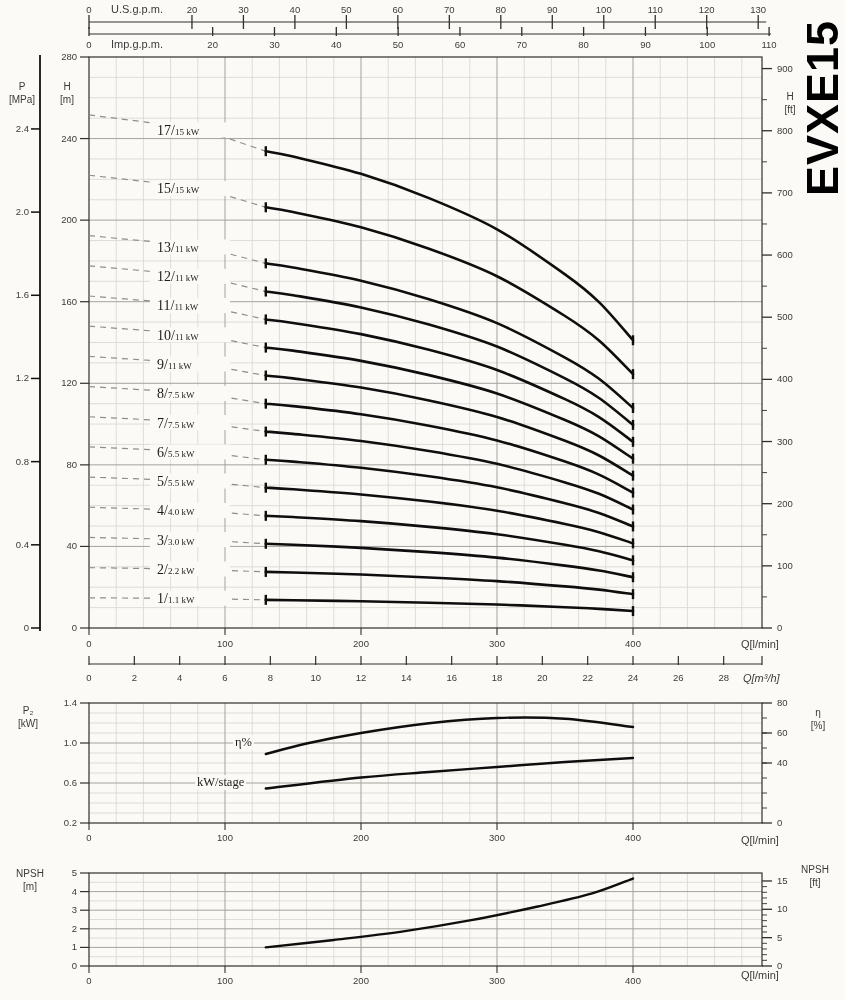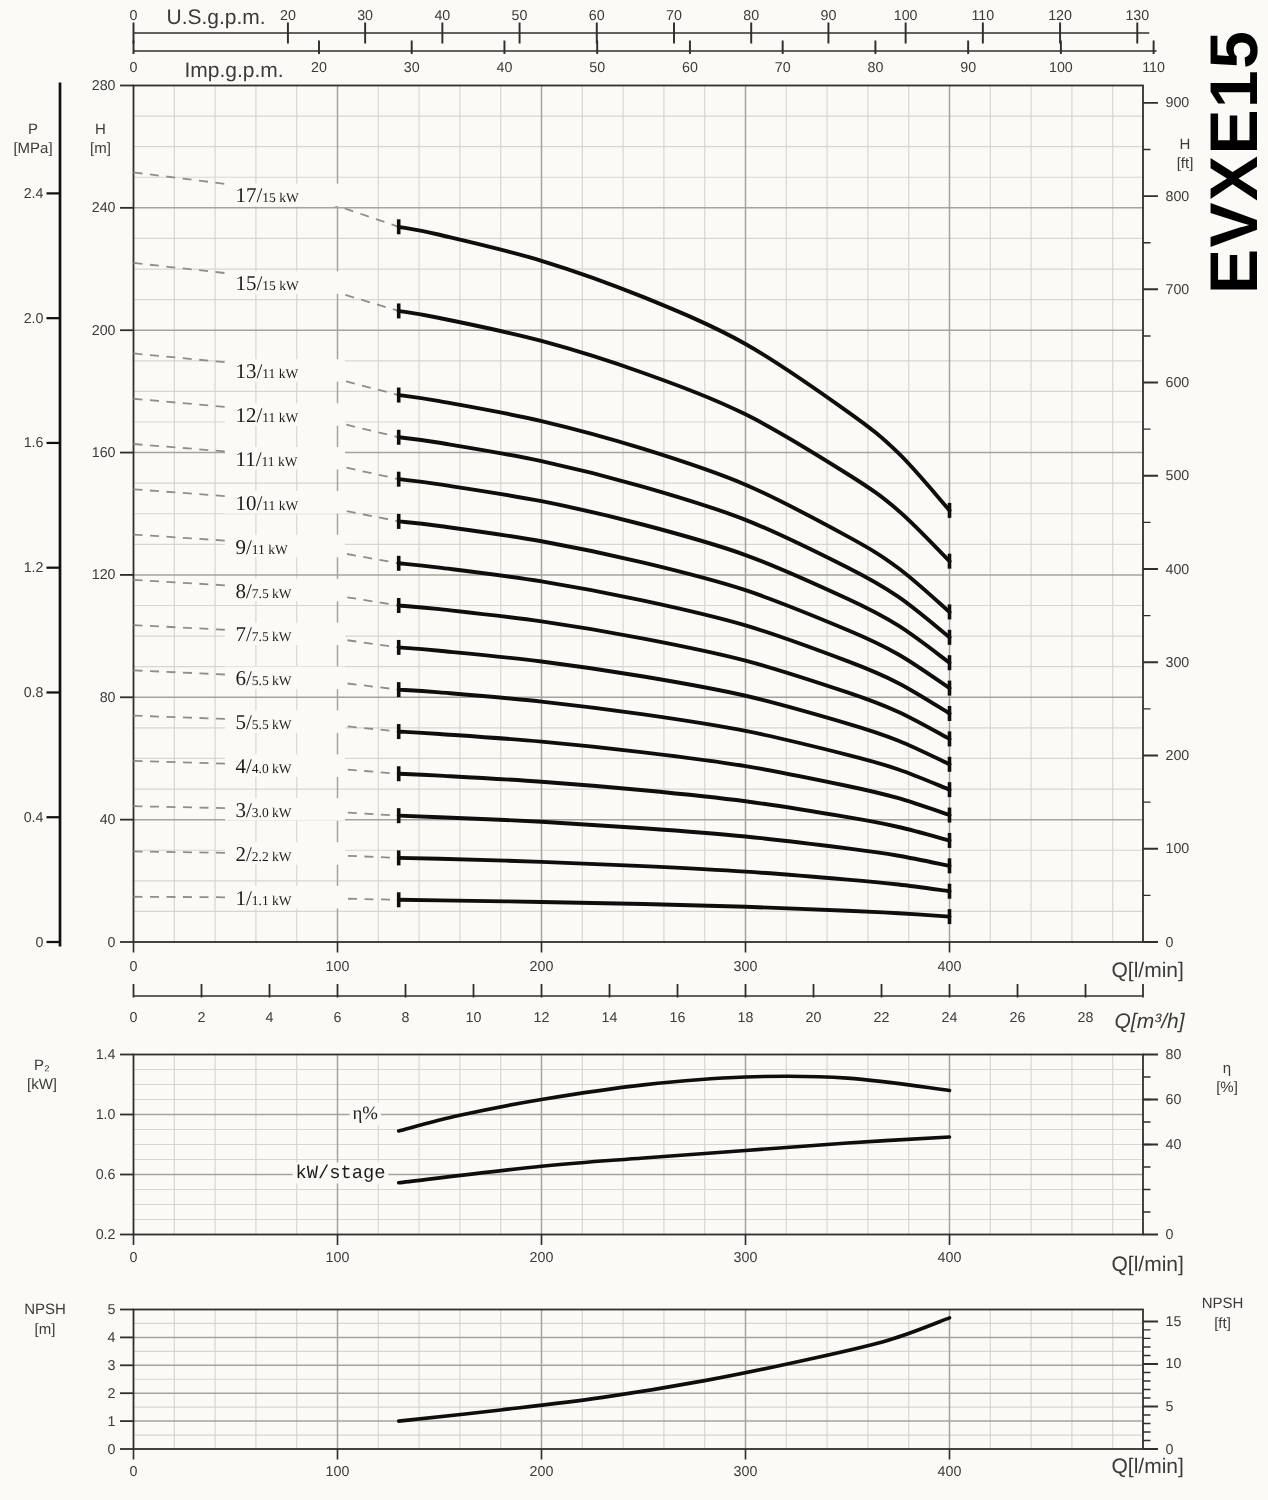--- a/index.html
+++ b/index.html
@@ -1,20 +1,20 @@
 <!DOCTYPE html>
 <html><head>
 <meta charset="utf-8">
 <style>
   html,body{margin:0;padding:0;}
   body{font-family:"Liberation Sans",sans-serif;}
   #page{position:relative;width:845px;height:1000px;background:#fbfaf6;overflow:hidden;}
   #charts{position:absolute;left:0;top:0;}
   .axtitle{position:absolute;text-align:center;font-size:10px;color:#3b3b3b;line-height:13px;}
-  .axlabel{position:absolute;font-size:14px;color:#3b3b3b;white-space:nowrap;}
+  .axlabel{position:absolute;font-size:11px;color:#3b3b3b;white-space:nowrap;}
   .curvetag{position:absolute;font-family:"Liberation Serif",serif;font-size:12.5px;color:#1c1c1c;
             background:rgba(251,250,246,0.92);padding:0 2px;white-space:nowrap;}
   #model-title{position:absolute;left:797px;top:196px;transform:rotate(-90deg);transform-origin:0 0;
                font-size:45px;font-weight:bold;letter-spacing:1px;color:#000;white-space:nowrap;
                font-family:"Liberation Sans",sans-serif;}
 </style>
 </head>
 <body>
 <div id="page">
 
@@ -493,21 +493,21 @@
         <text x="361" y="984" text-anchor="middle" font-size="9.5" fill="#3b3b3b" font-family="&quot;Liberation Sans&quot;,sans-serif">200</text>
         <line x1="497.00000000000006" y1="966" x2="497.00000000000006" y2="973" stroke="#2f2f2f" stroke-width="1.1"></line>
         <text x="497.00000000000006" y="984" text-anchor="middle" font-size="9.5" fill="#3b3b3b" font-family="&quot;Liberation Sans&quot;,sans-serif">300</text>
         <line x1="633" y1="966" x2="633" y2="973" stroke="#2f2f2f" stroke-width="1.1"></line>
         <text x="633" y="984" text-anchor="middle" font-size="9.5" fill="#3b3b3b" font-family="&quot;Liberation Sans&quot;,sans-serif">400</text>
         <path d="M265.8 947.4C277.1333333333333 946.16,311.1333333333333 942.595,333.8 939.96C356.4666666666667 937.325,379.1333333333333 934.845,401.8 931.59C424.4666666666667 928.335,447.1333333333333 924.615,469.8 920.43C492.4666666666667 916.2449999999999,517.4 910.975,537.8 906.48C558.1999999999999 901.985,576.3333333333334 898.11,592.2 893.46C608.0666666666667 888.8100000000001,626.2 881.06,633 878.5799999999999" fill="none" stroke="#0e0e0e" stroke-width="2.4" stroke-linecap="round"></path>
       </g>
     </svg>
 
 <div class="axlabel" style="left:111px;top:3px;">U.S.g.p.m.</div>
-<div class="axlabel" style="left:123px;top:38px;">Imp.g.p.m.</div>
+<div class="axlabel" style="left:111px;top:38px;">Imp.g.p.m.</div>
 
 <div class="axtitle" style="left:4px;top:80px;width:36px;">
   <div>P</div>
   <div>[MPa]</div>
 </div>
 <div class="axtitle" style="left:52px;top:80px;width:30px;">
   <div>H</div>
   <div>[m]</div>
 </div>
 <div class="axtitle" style="left:775px;top:90px;width:30px;">
@@ -522,21 +522,21 @@
 
 <div class="axtitle" style="left:8px;top:704px;width:40px;">
   <div>P₂</div>
   <div>[kW]</div>
 </div>
 <div class="axtitle" style="left:802px;top:706px;width:32px;">
   <div>η</div>
   <div>[%]</div>
 </div>
 <div class="curvetag" style="left:233px;top:735px;">η%</div>
-<div class="curvetag" style="left:195px;top:775px;font-family:Liberation Mono, monospace;">kW/stage</div>
+<div class="curvetag" style="left:195px;top:775px;">kW/stage</div>
 <div class="axlabel" style="left:741px;top:834px;">Q[l/min]</div>
 
 <div class="axtitle" style="left:6px;top:867px;width:48px;">
   <div>NPSH</div>
   <div>[m]</div>
 </div>
 <div class="axtitle" style="left:791px;top:863px;width:48px;">
   <div>NPSH</div>
   <div>[ft]</div>
 </div>

